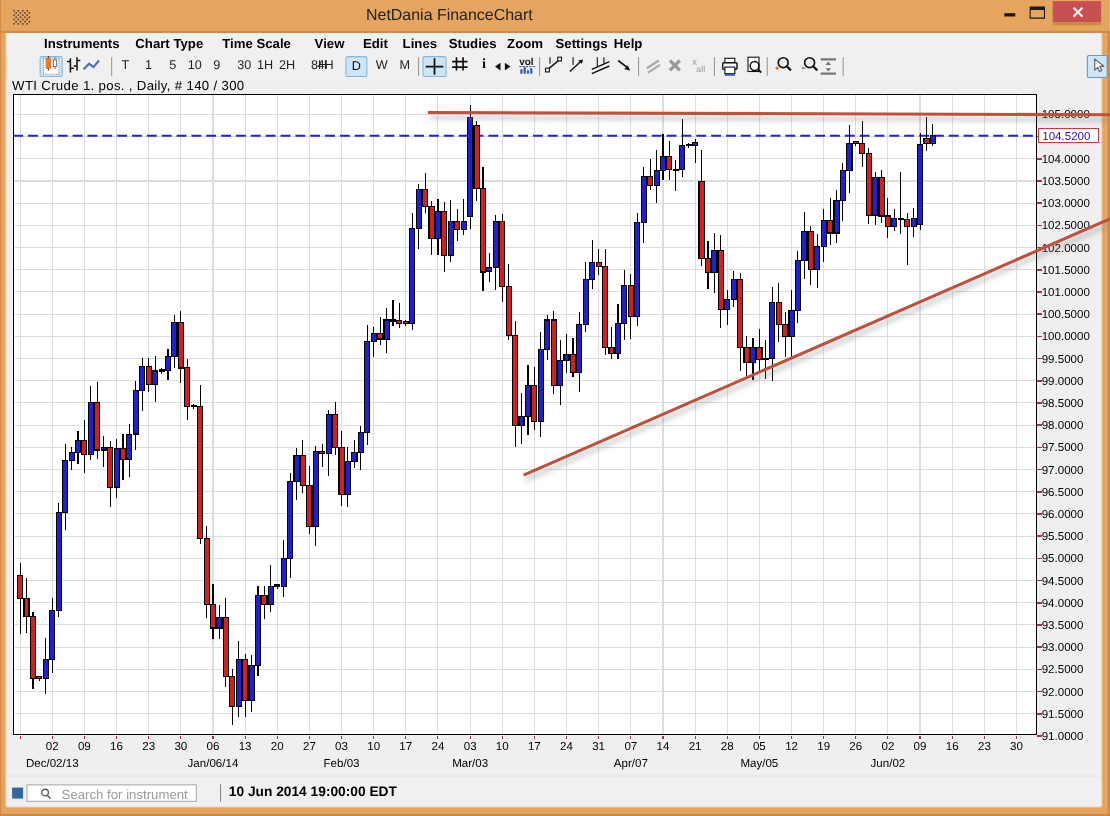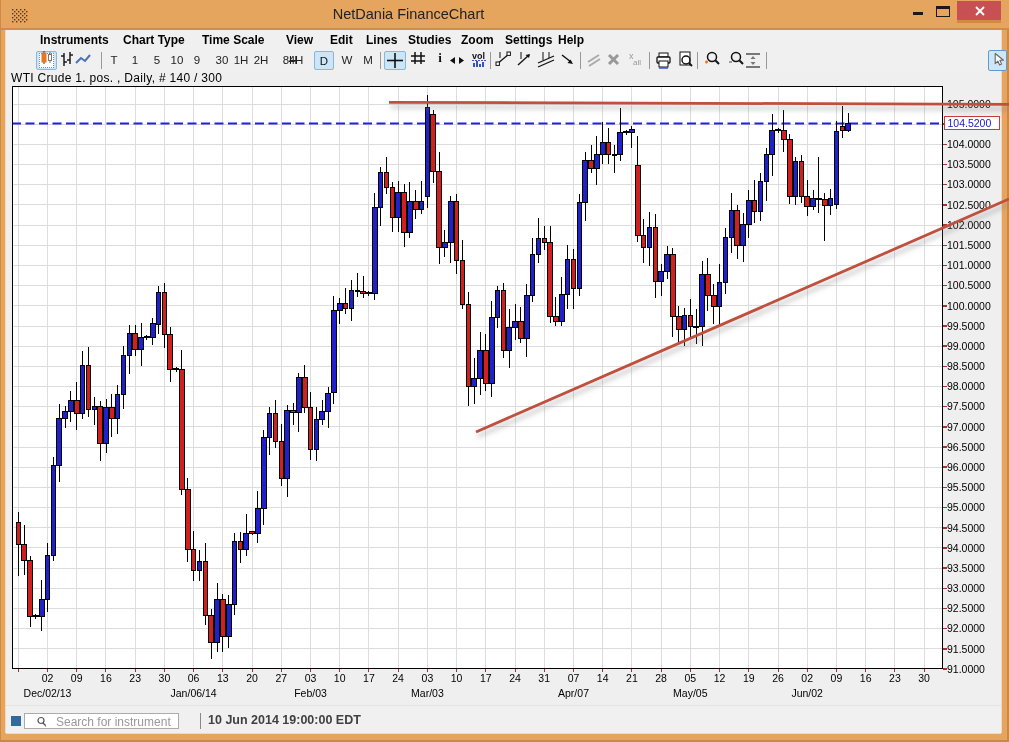--- a/index.html
+++ b/index.html
@@ -714,14 +714,14 @@
   <div style="position:absolute;left:6px;top:705px;width:995px;height:28px;background:#f0f0f0;border-top:1px solid #e3e3e3">
     <div style="position:absolute;left:5px;top:10px;width:10px;height:10px;background:#33689c"></div>
     <div style="position:absolute;left:18px;top:7px;width:155px;height:16px;background:#fff;border:1px solid #ababab"></div>
     <svg style="position:absolute;left:30px;top:10px" width="12" height="11" viewBox="0 0 12 11">
         <circle cx="5" cy="4.5" r="3" fill="none" stroke="#555" stroke-width="1.2"></circle>
         <line x1="7" y1="7" x2="9.5" y2="9.5" stroke="#555" stroke-width="1.4"></line>
         <path d="M9 10 h2" stroke="#555" stroke-dasharray="1,1"></path>
       </svg>
     <div style="position:absolute;left:50px;top:9px;font-size:12px;color:#999">Search for instrument</div>
     <div style="position:absolute;left:194px;top:7px;width:1px;height:16px;background:#888"></div>
-    <div style="position:absolute;left:202px;top:7px;font-size:12.5px;font-weight:bold;color:#404040">10 Jun 2014 19:00:00 EDT</div>
+    <div style="position:absolute;left:202px;top:7px;font-size:12.5px;font-weight:bold;color:#000000">10 Jun 2014 19:00:00 EDT</div>
   </div>
 </div>
 </body></html>

